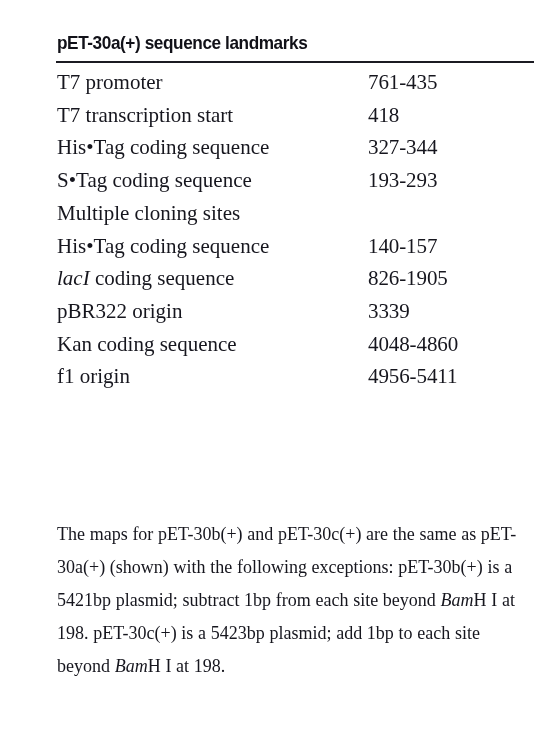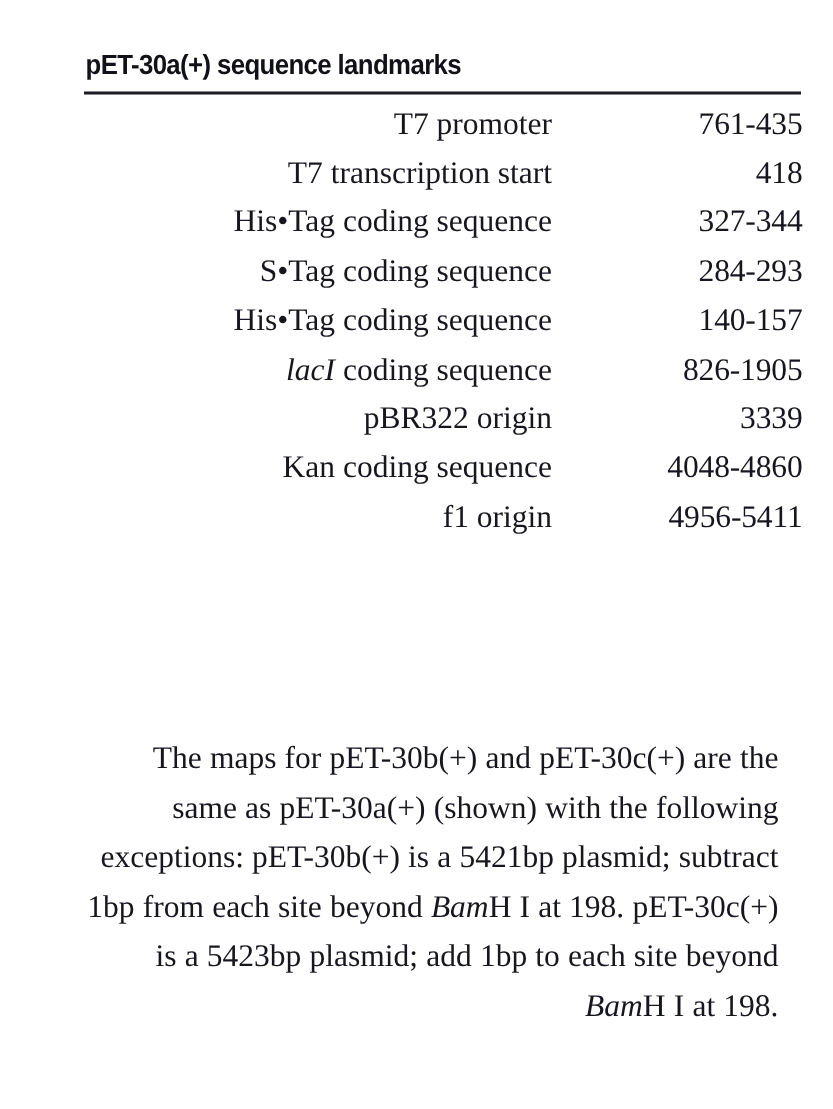--- a/index.html
+++ b/index.html
@@ -52,21 +52,20 @@
   
   .landmarks-table {
     position: absolute;
     left: 57px;
     top: 66px;
     width: 478px;
     border-collapse: collapse;
   }
   .landmarks-table tr {
     height: 32.7px;
-    text-align: right;
   }
   .landmarks-table td {
     padding: 0;
     vertical-align: baseline;
     font-size: 21px;
     line-height: 32.7px;
     color: #16161e;
     white-space: nowrap;
   }
   .col-name {
@@ -77,26 +76,26 @@
     letter-spacing: -0.1px;
   }
   .it {
     font-style: italic;
   }
 
   
   .note {
     position: absolute;
     left: 57px;
-    top: 468px;
+    top: 500px;
     width: 462px;
-    font-size: 21px;
+    font-size: 18px;
     line-height: 33px;
     color: #16161e;
-    text-align: right;
+    text-align: left;
     word-spacing: 0.2px;
   }
 </style>
 </head>
 <body>
 
 <div class="page">
 
   <div class="landmarks-title">pET-30a(+) sequence landmarks</div>
 
@@ -111,21 +110,25 @@
       <tr>
         <td class="col-name">T7 transcription start</td>
         <td class="col-value">418</td>
       </tr>
       <tr>
         <td class="col-name">His•Tag coding sequence</td>
         <td class="col-value">327-344</td>
       </tr>
       <tr>
         <td class="col-name">S•Tag coding sequence</td>
-        <td class="col-value">284-293</td>
+        <td class="col-value">193-293</td>
+      </tr>
+      <tr>
+        <td class="col-name">Multiple cloning sites</td>
+        <td class="col-value"></td>
       </tr>
       <tr>
         <td class="col-name">His•Tag coding sequence</td>
         <td class="col-value">140-157</td>
       </tr>
       <tr>
         <td class="col-name"><span class="it">lacI</span><span> coding sequence</span></td>
         <td class="col-value">826-1905</td>
       </tr>
       <tr>

